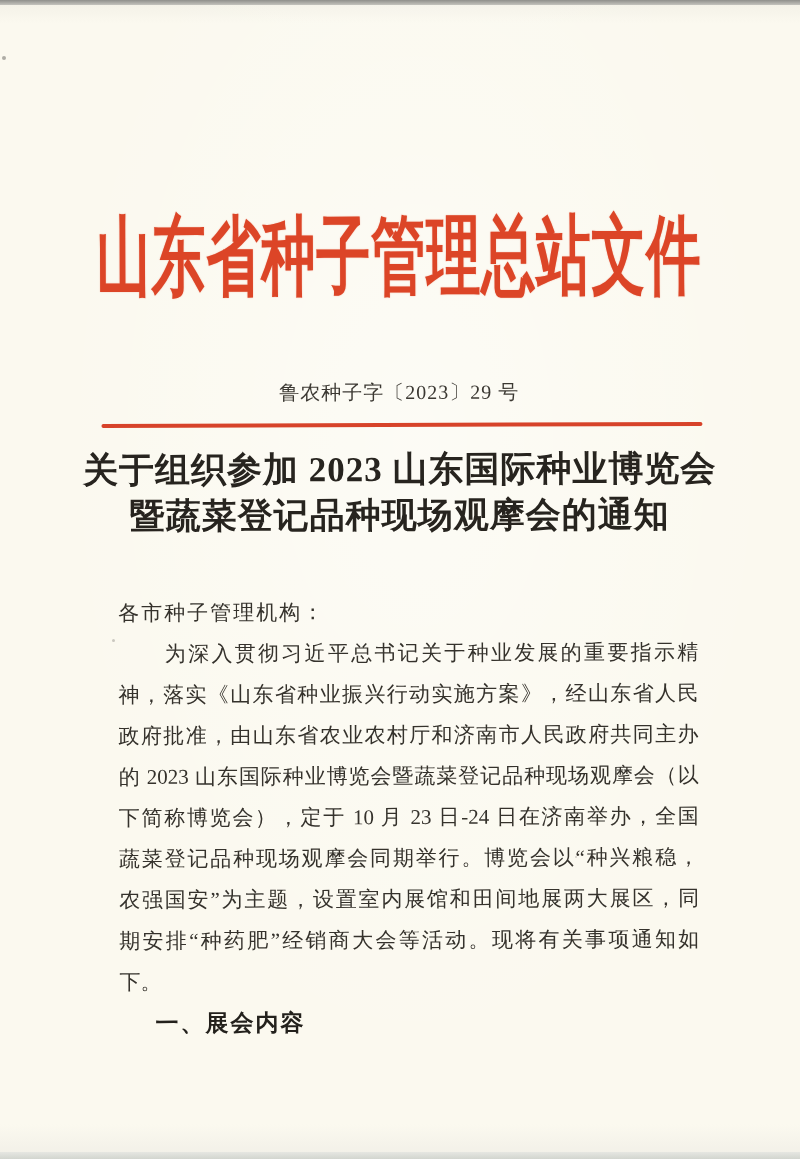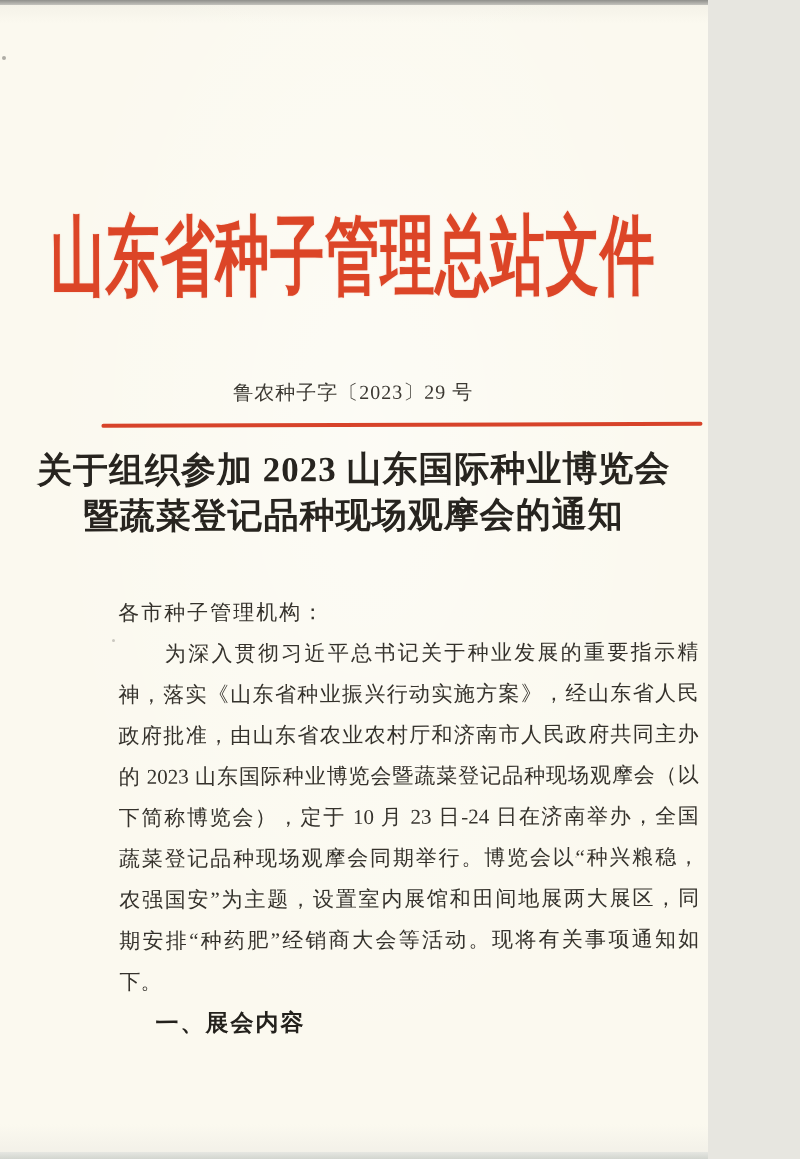--- a/index.html
+++ b/index.html
@@ -10,21 +10,21 @@
     --paper:#fbf9ef;
   }
   *{margin:0;padding:0;box-sizing:border-box;}
   html,body{width:800px;height:1159px;overflow:hidden;}
   body{
     font-family:"Liberation Serif","DejaVu Serif",serif;
     background:#e7e6e0;
   }
   .scan{
     position:relative;
-    width:708px;height:1159px;
+    width:800px;height:1159px;
     background:
       radial-gradient(ellipse at 52% 38%, rgba(255,255,255,0.40), rgba(255,255,255,0) 62%),
       linear-gradient(180deg, #f2f0e6 0%, var(--paper) 2%, var(--paper) 97%, #f1efe7 100%);
     overflow:hidden;
   }
   .edge-top{
     position:absolute;top:0;left:0;right:0;height:5px;
     background:linear-gradient(180deg,#8f8f8b,#c4c3bd);
   }
   .edge-bottom{

